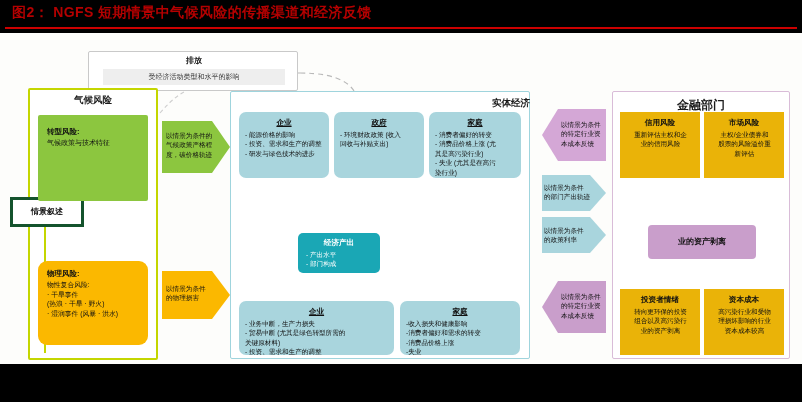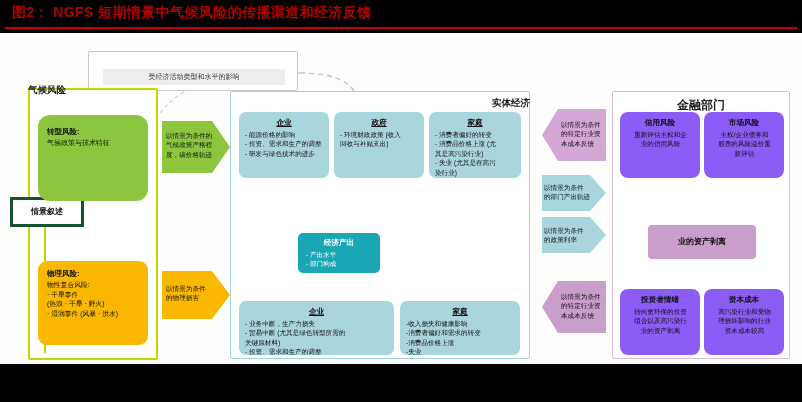--- a/index.html
+++ b/index.html
@@ -20,22 +20,22 @@
   .bullets{white-space:pre-line;}
 
   
   #emissions{left:88px;top:18px;width:210px;height:40px;background:#ffffff;border:1px solid #c9c9c9;border-radius:2px;}
   #emissions .e-t{position:absolute;left:0;top:3px;width:210px;text-align:center;font-size:8px;font-weight:bold;color:#222;}
   #emissions .e-s{position:absolute;left:14px;top:17px;width:182px;height:16px;background:#eeeeee;
       font-size:7px;color:#333;text-align:center;line-height:16px;}
 
   
   #climate-outer{left:28px;top:55px;width:130px;height:272px;background:#ffffff;border:2px solid #c4d600;border-radius:2px;}
-  #climate-title{position:absolute;left:28px;top:51px;width:130px;text-align:left;font-size:9.5px;font-weight:bold;color:#1a1a1a;}
-  #transition{left:38px;top:82px;width:110px;height:86px;background:#8cc63f;border-radius:12px;}
+  #climate-title{position:absolute;left:28px;top:61px;width:130px;text-align:center;font-size:9.5px;font-weight:bold;color:#1a1a1a;}
+  #transition{left:38px;top:82px;width:110px;height:86px;background:#8cc63f;border-radius:2px;}
   #transition .t1{position:absolute;left:9px;top:12px;font-size:7.5px;font-weight:bold;color:#111;}
   #transition .t2{position:absolute;left:9px;top:23px;font-size:7px;color:#111;width:98px;line-height:10px;}
   #physical{left:38px;top:228px;width:110px;height:84px;background:#fbb800;border-radius:9px;}
   #physical .p1{position:absolute;left:9px;top:8px;font-size:7.5px;font-weight:bold;color:#111;}
   #physical .p2{position:absolute;left:9px;top:19px;font-size:6.8px;color:#111;width:100px;line-height:9.6px;}
 
   
   #narr-line{position:absolute;left:44px;top:120px;width:2px;height:200px;background:#c4d600;}
   #narrative{position:absolute;left:10px;top:164px;width:68px;height:24px;background:#ffffff;border:3px solid #14532d;}
   #narrative span{display:block;text-align:center;line-height:24px;font-size:8px;font-weight:bold;color:#111;}
@@ -61,21 +61,21 @@
   .teal-dark .bb{position:absolute;left:8px;top:17px;right:5px;font-size:6.6px;color:#fff;line-height:9.4px;white-space:pre-line;}
   #rt-output{left:298px;top:200px;width:82px;height:40px;}
   #rt-money{left:398px;top:200px;width:82px;height:40px;}
 
   #rb-firms{left:239px;top:268px;width:155px;height:54px;}
   #rb-house{left:400px;top:268px;width:120px;height:54px;}
 
   
   #fin-outer{left:612px;top:58px;width:178px;height:268px;background:#ffffff;border:1px solid #d9bcd8;border-radius:2px;}
   #fin-title{position:absolute;left:612px;top:64px;width:178px;text-align:center;font-size:12px;font-weight:bold;color:#1a1a1a;}
-  .purp{background:#8b5cf6;border-radius:8px;}
+  .purp{background:#eab308;border-radius:0;}
   .purp .bh{position:absolute;left:0;top:6px;width:100%;text-align:center;font-size:7.6px;font-weight:bold;color:#111;}
   .purp .bb{position:absolute;left:6px;top:18px;right:5px;font-size:6.6px;color:#111;line-height:9.4px;text-align:center;white-space:pre-line;}
   #f-credit{left:620px;top:79px;width:80px;height:66px;}
   #f-market{left:704px;top:79px;width:80px;height:66px;}
   #f-invest{left:620px;top:256px;width:80px;height:66px;}
   #f-capital{left:704px;top:256px;width:80px;height:66px;}
 
   #f-trans{position:absolute;left:648px;top:192px;width:108px;height:34px;background:#c99ecb;border-radius:4px;}
   #f-trans span{display:block;text-align:center;line-height:34px;font-size:8px;font-weight:bold;color:#111;}
 
@@ -115,20 +115,21 @@
         <path d="M258 230 l12 -10 M258 230 l12 10"></path>
         <path d="M522 230 l-12 -10 M522 230 l-12 10"></path>
       </g>
 
       <ellipse cx="702" cy="208" rx="58" ry="31" fill="none" stroke="#b07fb6" stroke-width="2" stroke-dasharray="8,6"></ellipse>
       <path d="M660 184 L666 178 M744 184 L738 178" stroke="#b07fb6" stroke-width="2" fill="none"></path>
       <path d="M660 232 L666 238 M744 232 L738 238" stroke="#b07fb6" stroke-width="2" fill="none"></path>
     </svg>
 
     <div class="card" id="emissions">
+      <div class="e-t">排放</div>
       <div class="e-s">受经济活动类型和水平的影响</div>
     </div>
 
     <div class="card" id="climate-outer"></div>
     <div id="climate-title">气候风险</div>
 
     <div id="narr-line"></div>
     <div id="narrative">
       <span>情景叙述</span>
     </div>

